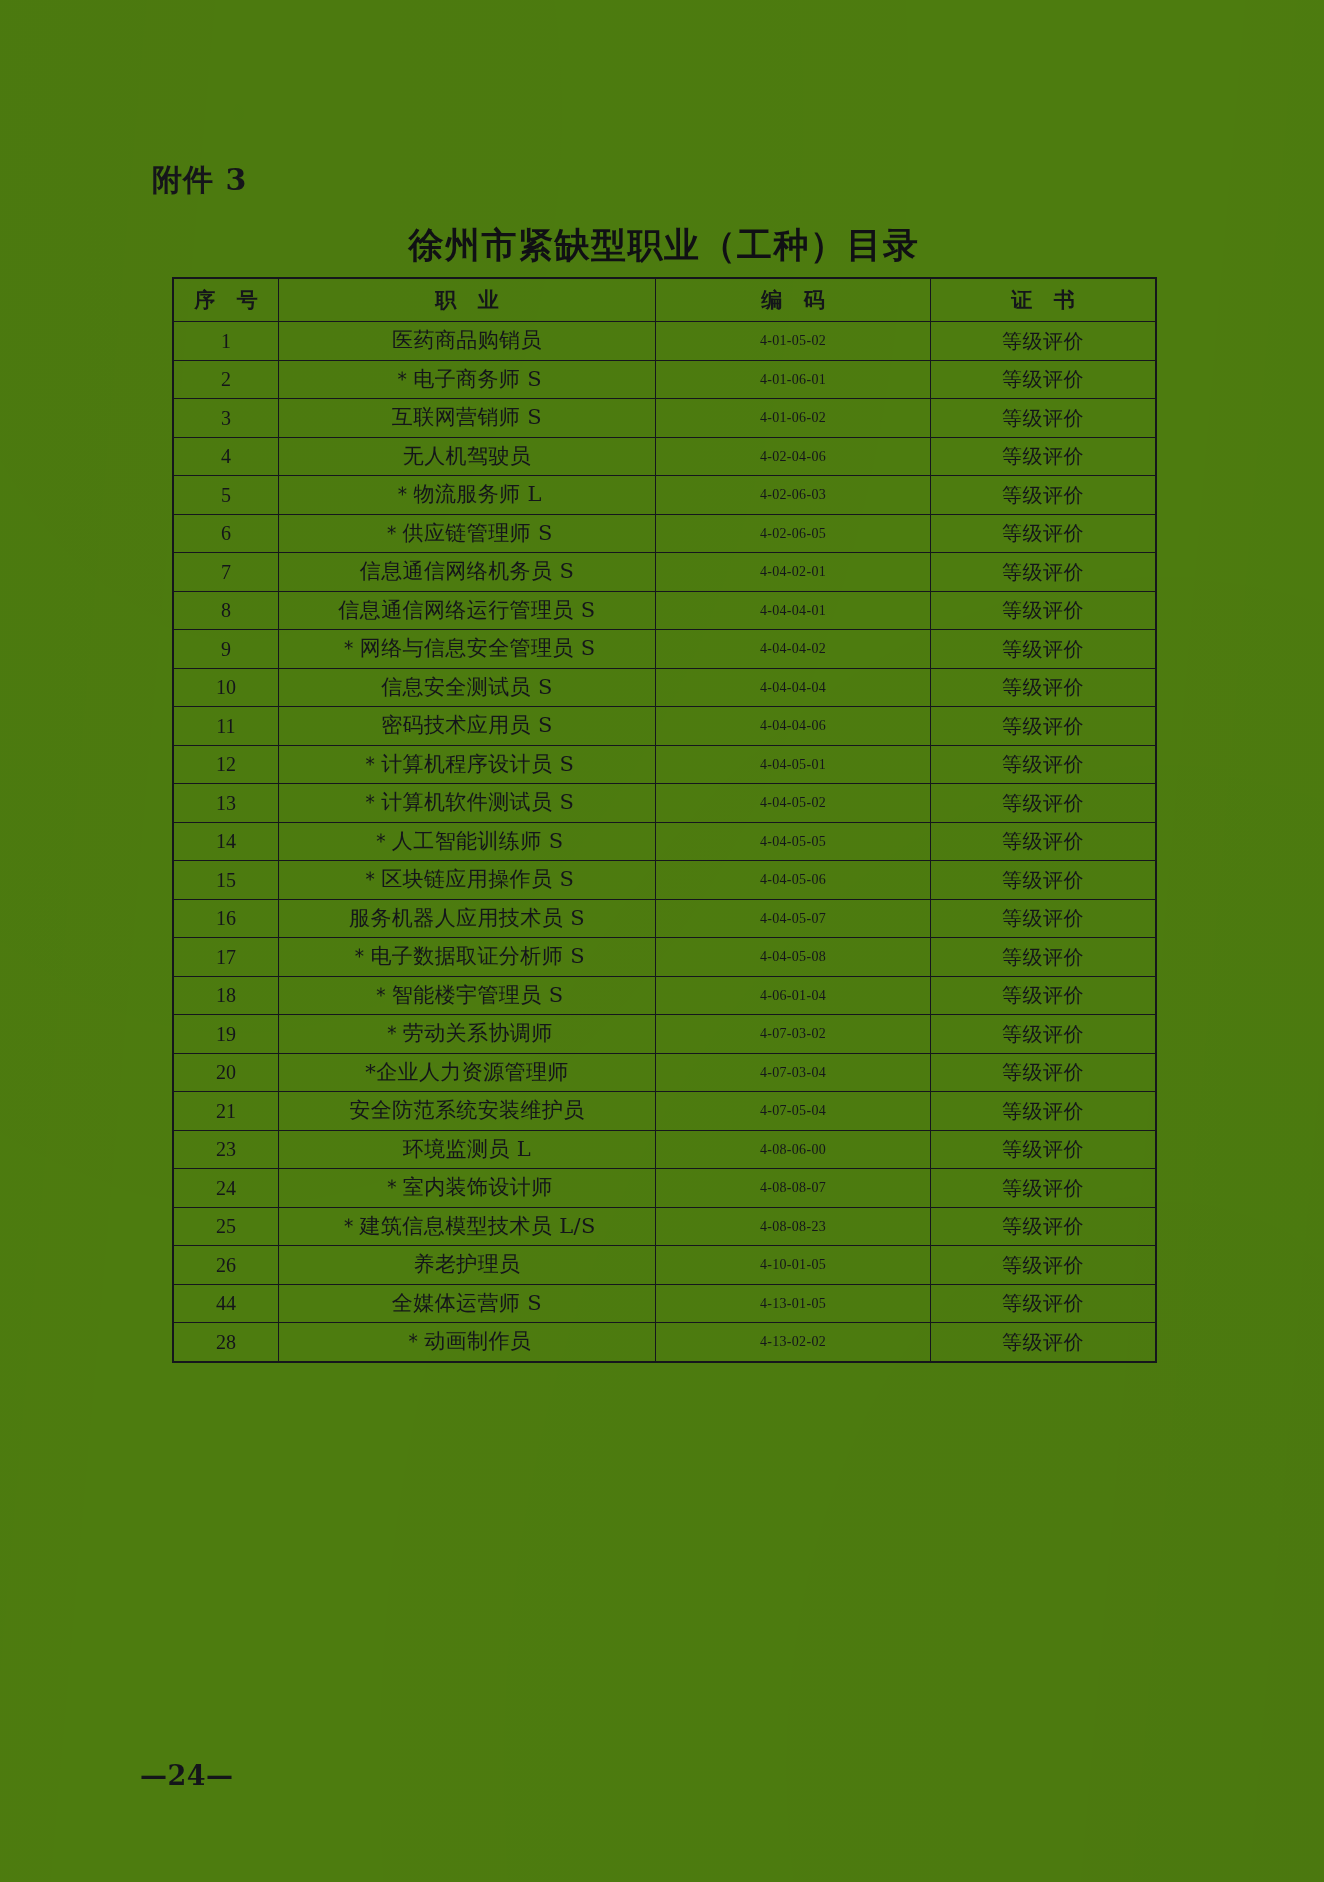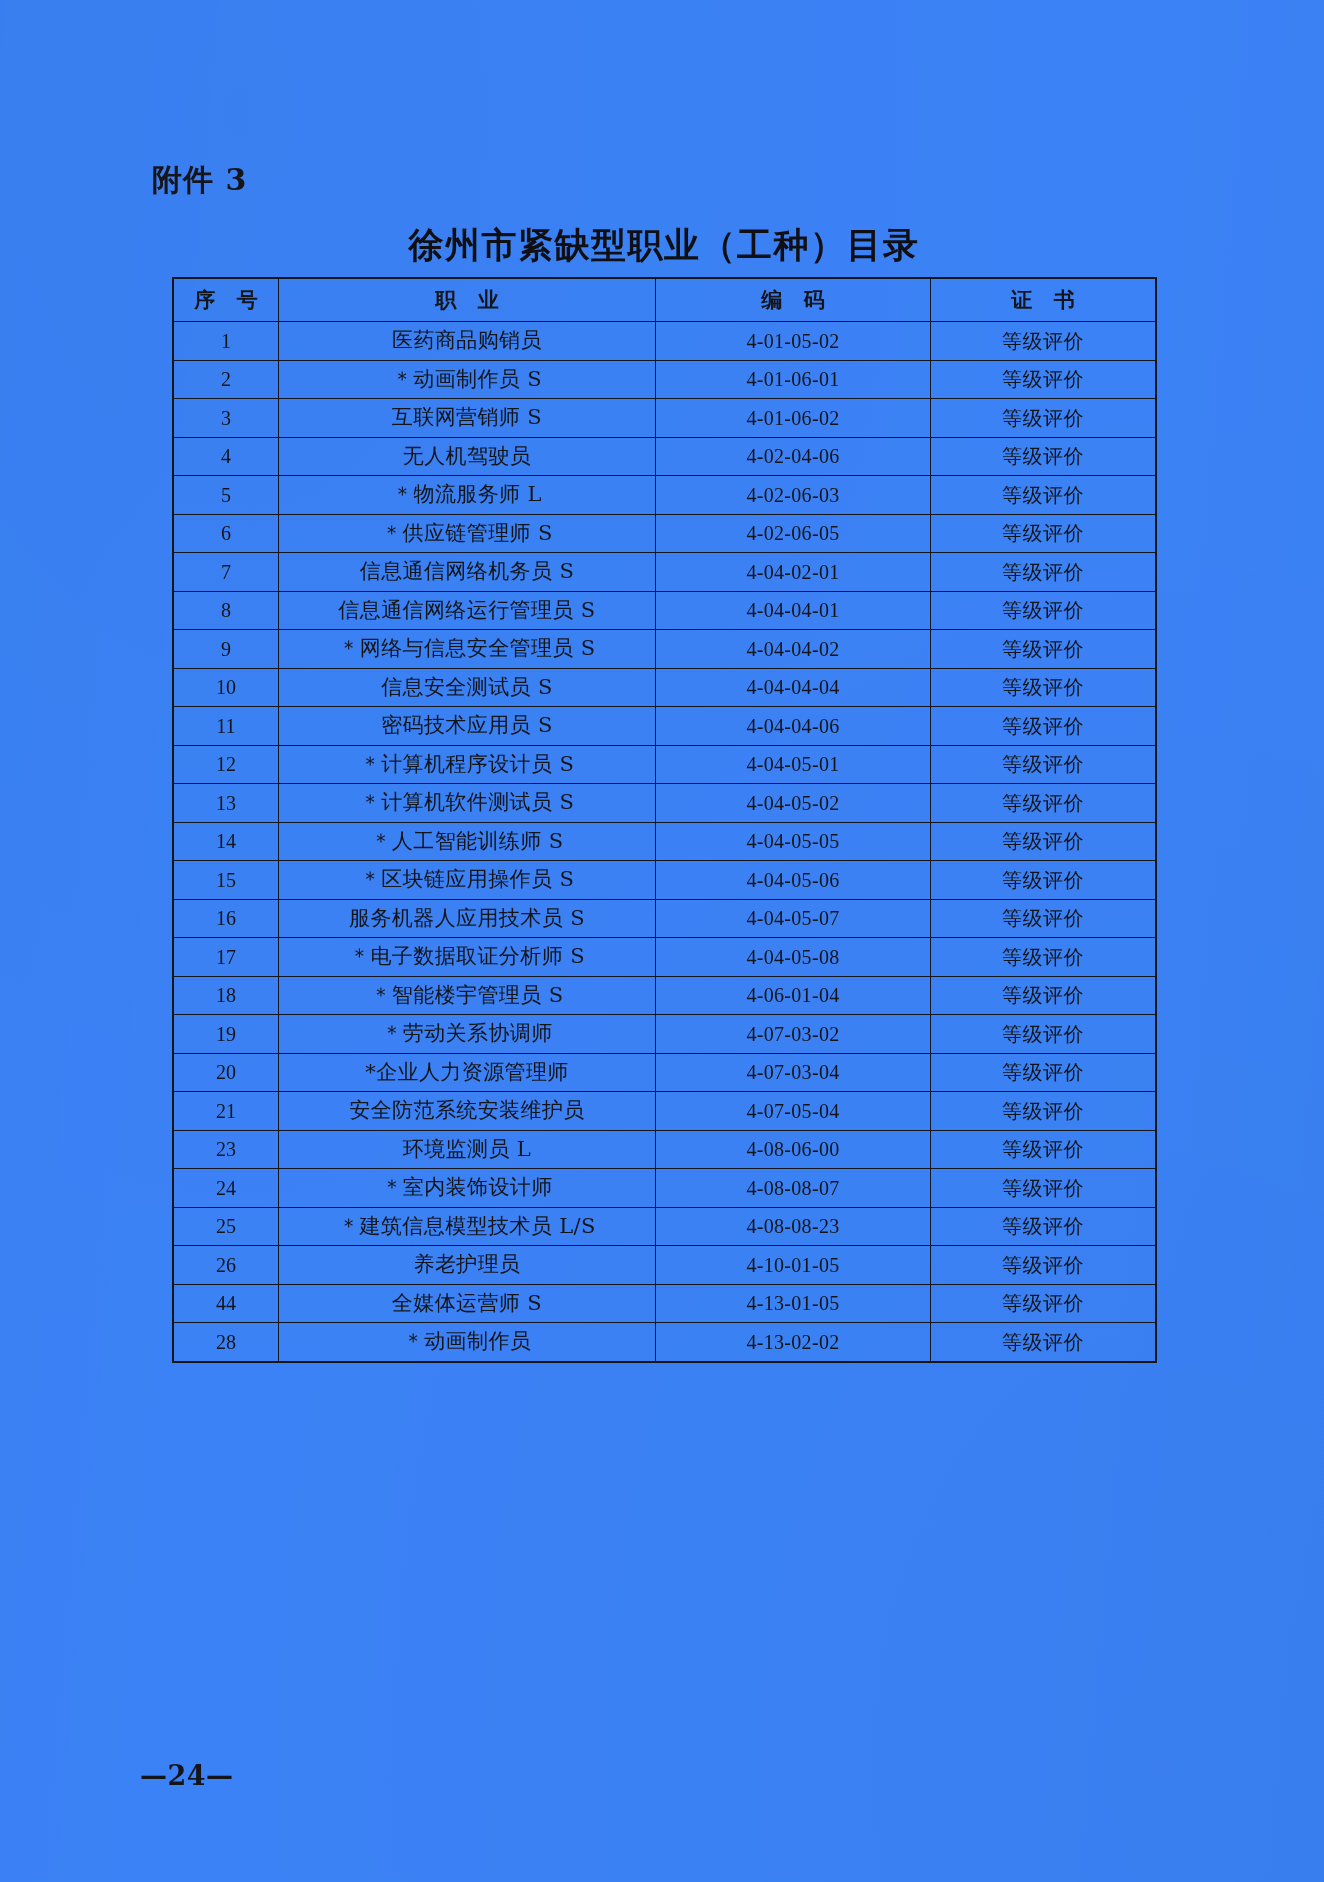--- a/index.html
+++ b/index.html
@@ -12,21 +12,21 @@
     background: #ffffff;
     font-family: "Liberation Serif", "DejaVu Serif", serif;
     position: relative;
     overflow: hidden;
   }
 
   
   .page {
     position: absolute;
     inset: 0;
-    background: #3b82f6;
+    background: #4d7c0f;
   }
 
   .scan-noise {
     position: absolute;
     inset: 0;
     pointer-events: none;
     background:
       radial-gradient(ellipse at 18% 6%, rgba(0,0,0,0.018), rgba(0,0,0,0) 55%),
       radial-gradient(ellipse at 88% 94%, rgba(0,0,0,0.02), rgba(0,0,0,0) 60%),
       linear-gradient(95deg, rgba(0,0,0,0.012) 0%, rgba(0,0,0,0) 22%, rgba(0,0,0,0) 78%, rgba(0,0,0,0.015) 100%);
@@ -100,21 +100,21 @@
     font-family: "Liberation Serif", "DejaVu Serif", serif;
   }
 
   td.occ {
     font-size: 21px;
     letter-spacing: 0.4px;
     font-family: "DejaVu Serif", "Liberation Serif", serif;
   }
 
   td.code {
-    font-size: 20px;
+    font-size: 14px;
     letter-spacing: 0.3px;
     font-family: "Liberation Serif", "DejaVu Serif", serif;
   }
 
   td.cert {
     font-size: 20px;
     letter-spacing: 0.5px;
     font-family: "DejaVu Serif", "Liberation Serif", serif;
   }
 
@@ -162,21 +162,21 @@
       </thead>
       <tbody id="catalog-body">
           <tr>
             <td class="seq">1</td>
             <td class="occ">医药商品购销员</td>
             <td class="code">4-01-05-02</td>
             <td class="cert">等级评价</td>
           </tr>
           <tr>
             <td class="seq">2</td>
-            <td class="occ">＊动画制作员 S</td>
+            <td class="occ">＊电子商务师 S</td>
             <td class="code">4-01-06-01</td>
             <td class="cert">等级评价</td>
           </tr>
           <tr>
             <td class="seq">3</td>
             <td class="occ">互联网营销师 S</td>
             <td class="code">4-01-06-02</td>
             <td class="cert">等级评价</td>
           </tr>
           <tr>

